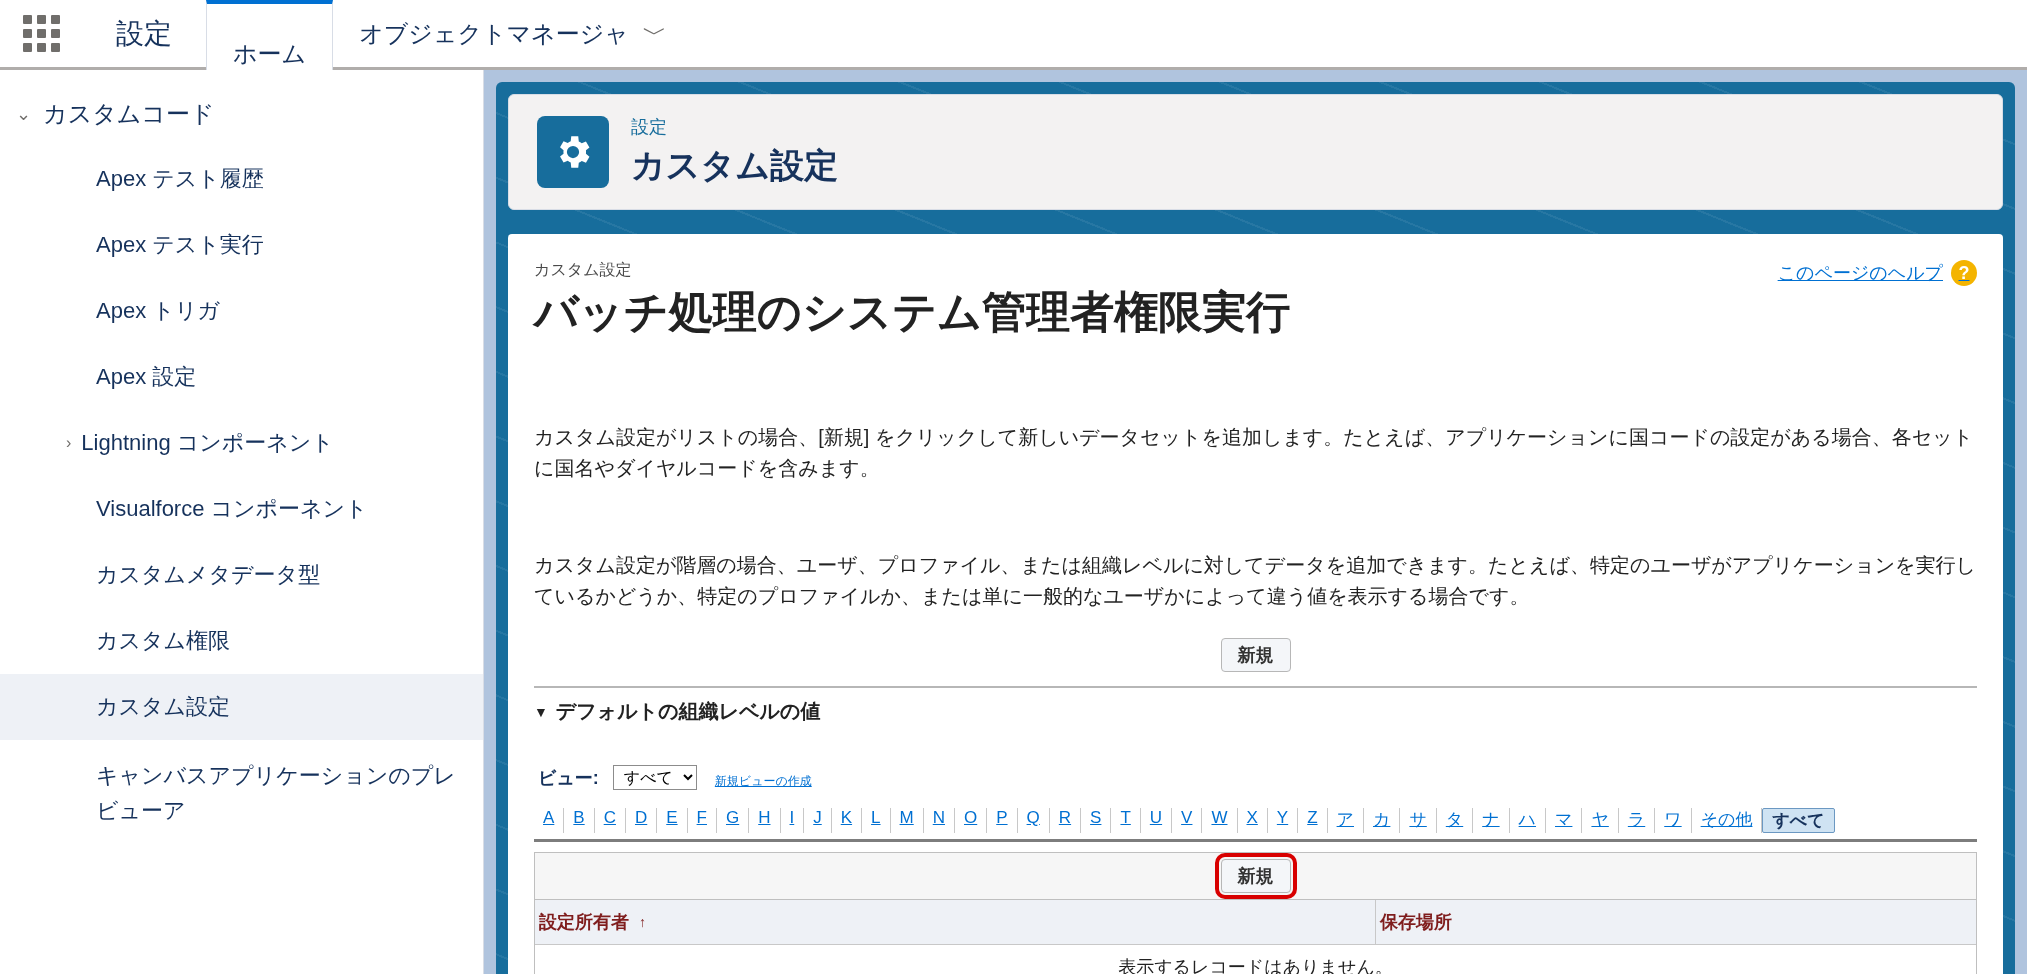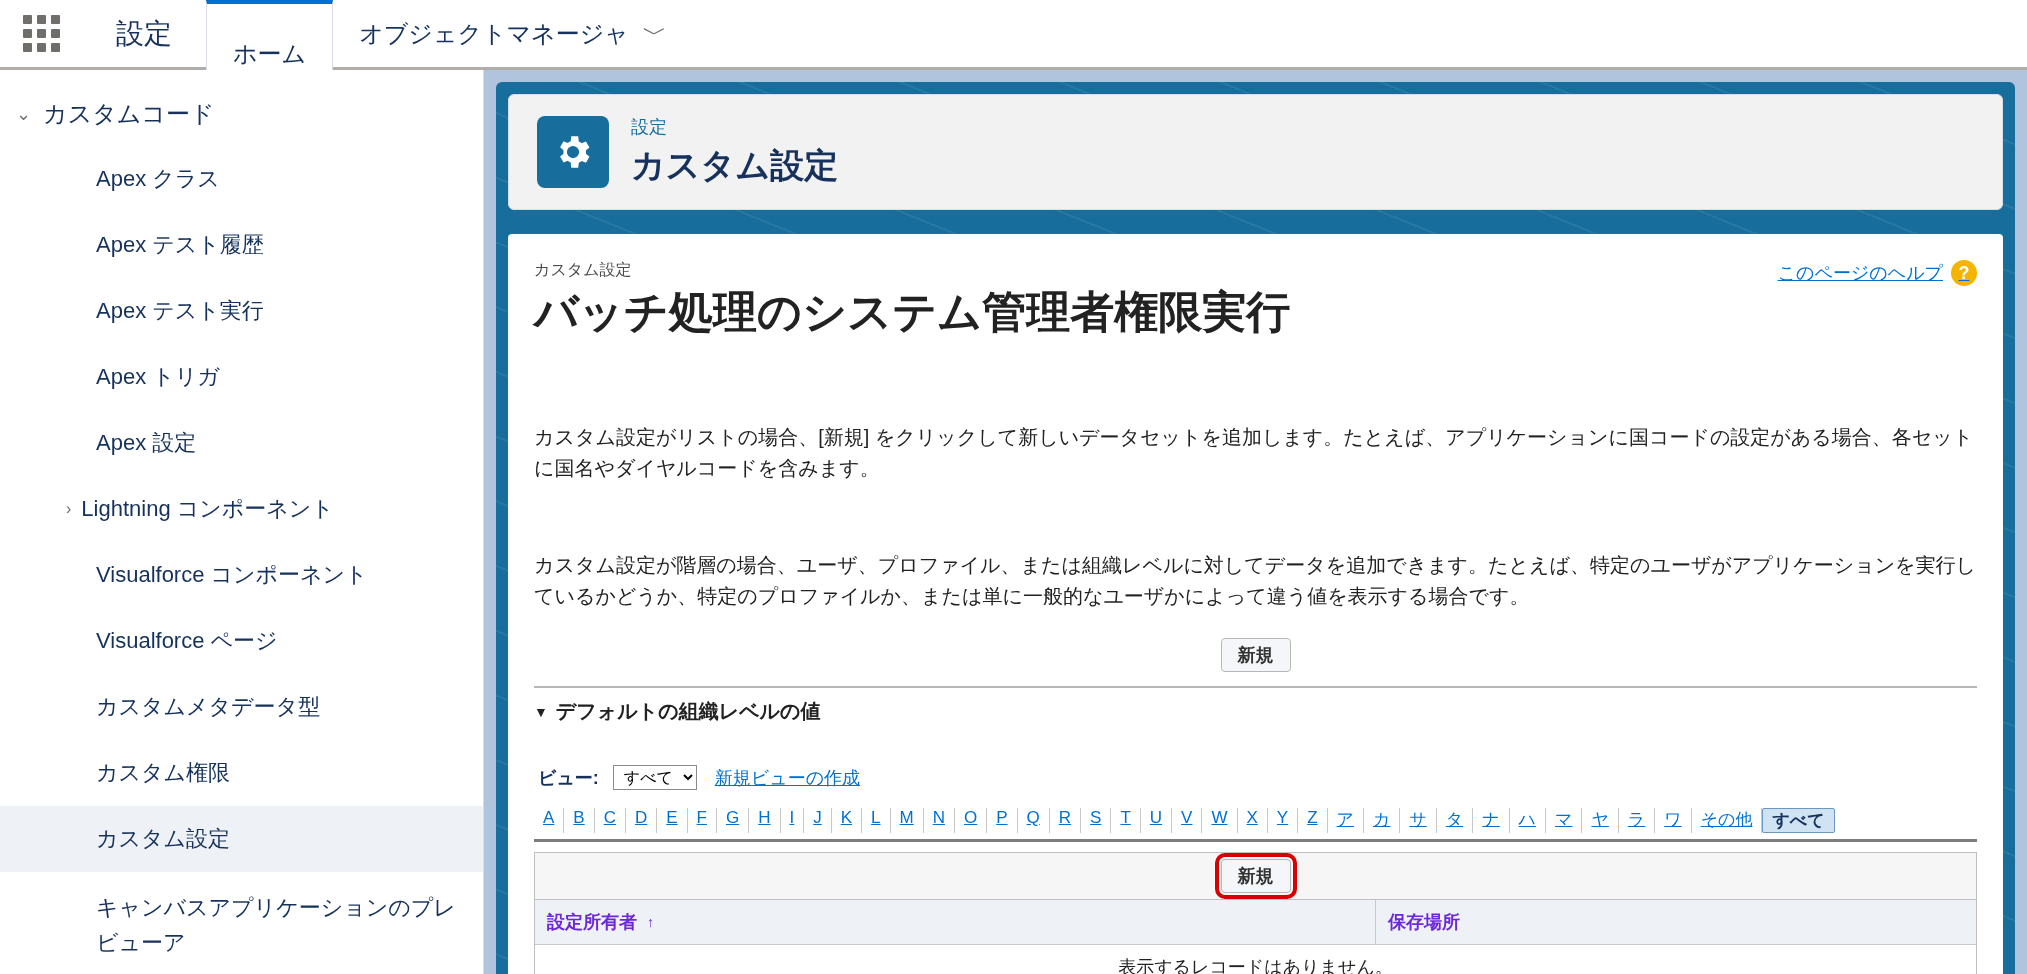--- a/index.html
+++ b/index.html
@@ -122,21 +122,21 @@
 
   .section-hr { border: 0; border-top: 2px solid #b7b7b7; margin: 4px 0 10px 0; }
   .section-title { font-size: 20px; font-weight: 700; color: #222; display: flex; align-items: center; }
   .section-title .tri { margin-right: 8px; font-size: 14px; }
 
   .view-row { margin: 40px 0 14px 4px; font-size: 18px; display: flex; align-items: flex-end; }
   .view-row .lbl { font-weight: 700; margin-right: 14px; }
   .view-row select {
     font-size: 16px; padding: 2px 6px; border: 1px solid #8c8c8c; background: #fff; margin-right: 18px;
   }
-  .view-row .link { color: #0070d2; text-decoration: underline; cursor: pointer; font-size: 18px; }
+  .view-row .link { color: #0070d2; text-decoration: underline; cursor: pointer; font-size: 12px; }
 
   .alpha {
     display: flex; flex-wrap: nowrap; font-size: 17px; color: #0070d2;
     border-bottom: 3px solid #7d7d7d; padding: 4px 0 6px 0; margin-bottom: 0;
   }
   .alpha .cell {
     padding: 0 9px; cursor: pointer; text-decoration: underline;
     border-right: 1px solid #c8c8c8;
   }
   .alpha .cell.last { border-right: 0; }
@@ -148,21 +148,21 @@
   .tbl { border: 1px solid #bfbfbf; margin-top: 10px; }
   .tbl-btnrow {
     text-align: center; border-bottom: 1px solid #bfbfbf;
     padding: 6px 0; background: #f6f6f6;
   }
   .tbl-btnrow .sf-btn.highlight { outline: 4px solid #d80000; outline-offset: 2px; }
   .tbl-head {
     display: flex; background: #eef1f6; border-bottom: 1px solid #c8c8c8;
   }
   .tbl-head .col {
-    padding: 10px 12px; font-size: 18px; font-weight: 700; color: #6d28d9;
+    padding: 10px 4px; font-size: 18px; font-weight: 700; color: #7f1d1d;
   }
   .tbl-head .col1 { flex: 0 0 840px; display: flex; align-items: center; }
   .tbl-head .col1 .sort { margin-left: 10px; font-size: 14px; }
   .tbl-head .col2 { flex: 1; border-left: 1px solid #c8c8c8; }
   .tbl-body .empty {
     padding: 10px 20px; font-size: 18px; color: #222; text-align: center;
   }
 </style>
 </head>
 <body>
@@ -195,43 +195,37 @@
 <div class="body">
 
   <div class="sidebar">
     <div class="tree-group">
       <div class="tree-group-header">
         <span class="caret">⌄</span>
         <span>カスタムコード</span>
       </div>
 
       <div class="tree-item">
-        <span>Apex クラス</span>
-      </div>
-      <div class="tree-item">
         <span>Apex テスト履歴</span>
       </div>
       <div class="tree-item">
         <span>Apex テスト実行</span>
       </div>
       <div class="tree-item">
         <span>Apex トリガ</span>
       </div>
       <div class="tree-item">
         <span>Apex 設定</span>
       </div>
       <div class="tree-item has-children">
         <span class="caret">›</span>
         <span>Lightning コンポーネント</span>
       </div>
       <div class="tree-item">
         <span>Visualforce コンポーネント</span>
-      </div>
-      <div class="tree-item">
-        <span>Visualforce ページ</span>
       </div>
       <div class="tree-item">
         <span>カスタムメタデータ型</span>
       </div>
       <div class="tree-item">
         <span>カスタム権限</span>
       </div>
       <div class="tree-item selected">
         <span>カスタム設定</span>
       </div>

